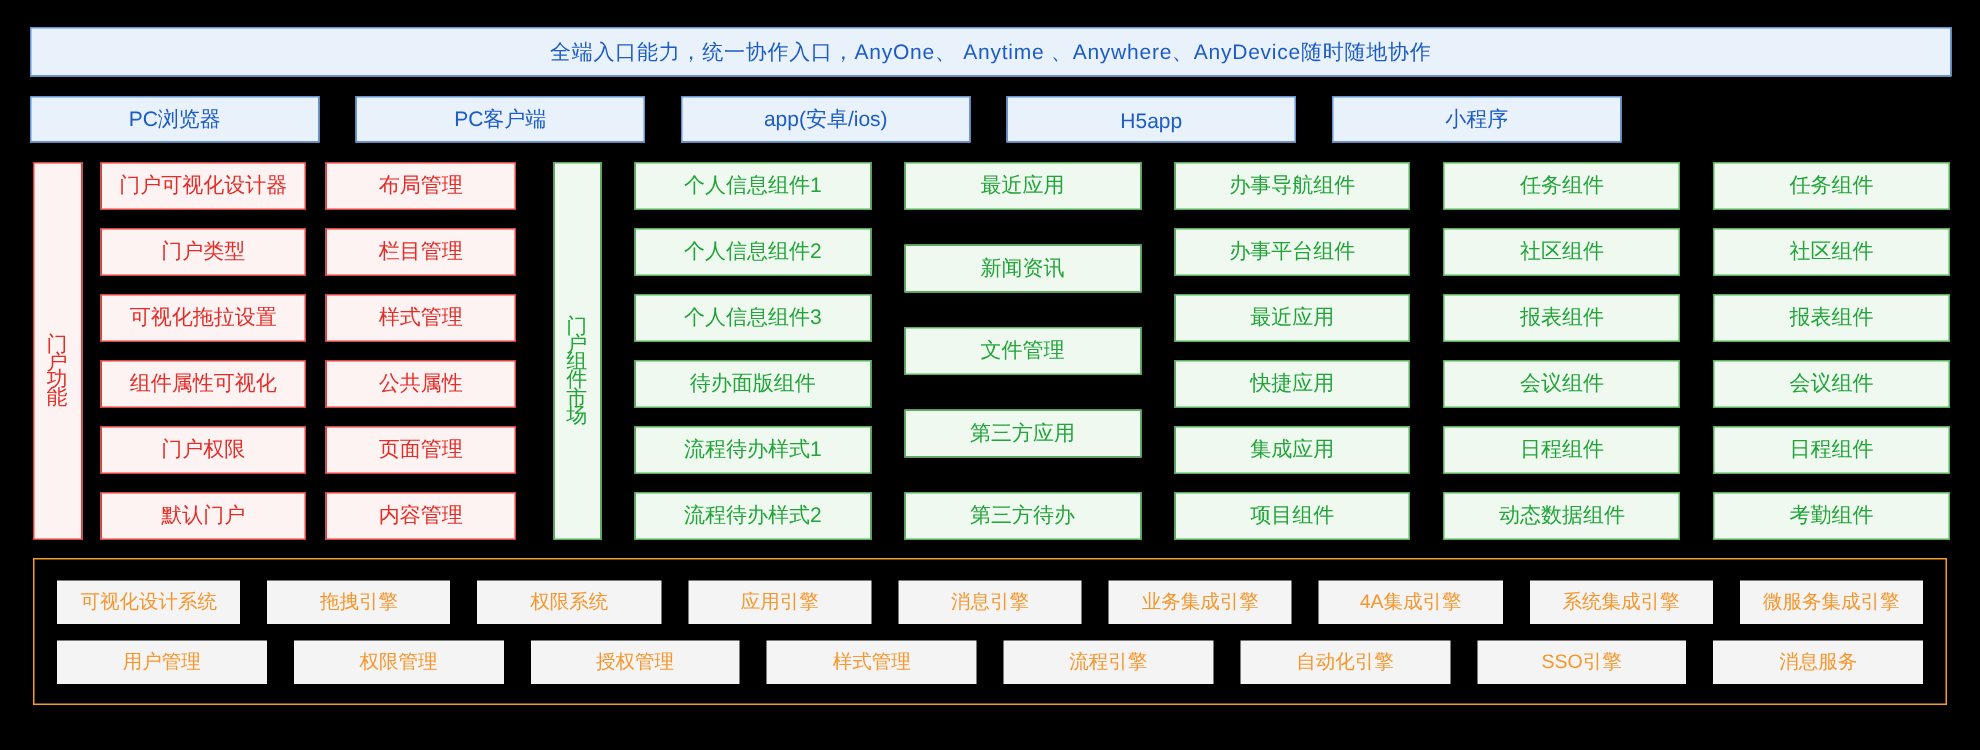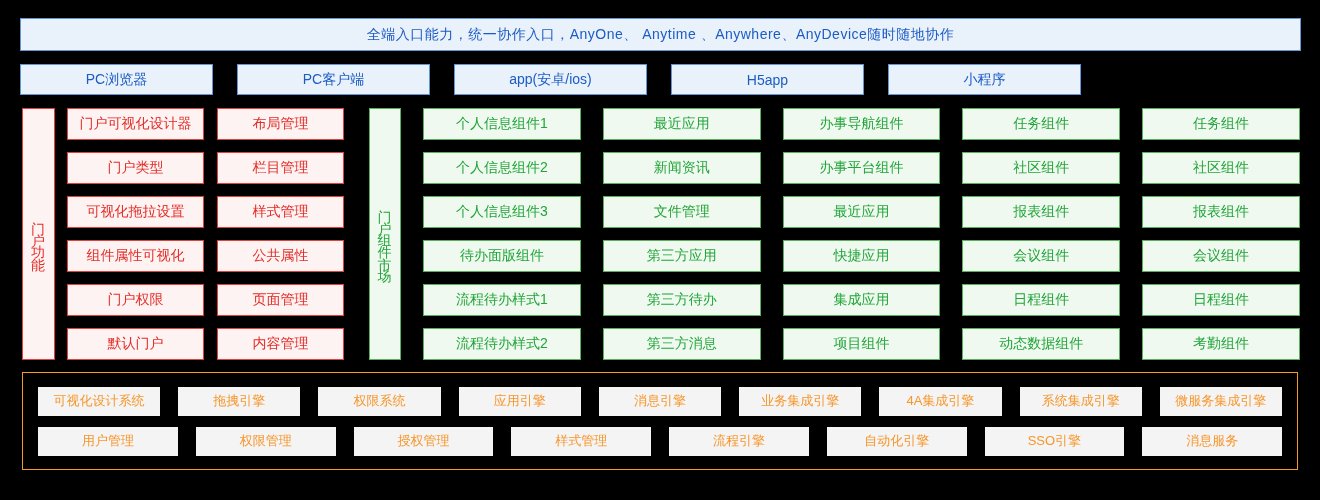--- a/index.html
+++ b/index.html
@@ -102,21 +102,20 @@
         <div class="box green-box">流程待办样式1</div>
         <div class="box green-box">流程待办样式2</div>
       </div>
 
     <div class="col green-col">
         <div class="box green-box">最近应用</div>
         <div class="box green-box">新闻资讯</div>
         <div class="box green-box">文件管理</div>
         <div class="box green-box">第三方应用</div>
         <div class="box green-box">第三方待办</div>
-        <div class="box green-box">第三方消息</div>
       </div>
 
     <div class="col green-col">
         <div class="box green-box">办事导航组件</div>
         <div class="box green-box">办事平台组件</div>
         <div class="box green-box">最近应用</div>
         <div class="box green-box">快捷应用</div>
         <div class="box green-box">集成应用</div>
         <div class="box green-box">项目组件</div>
       </div>

